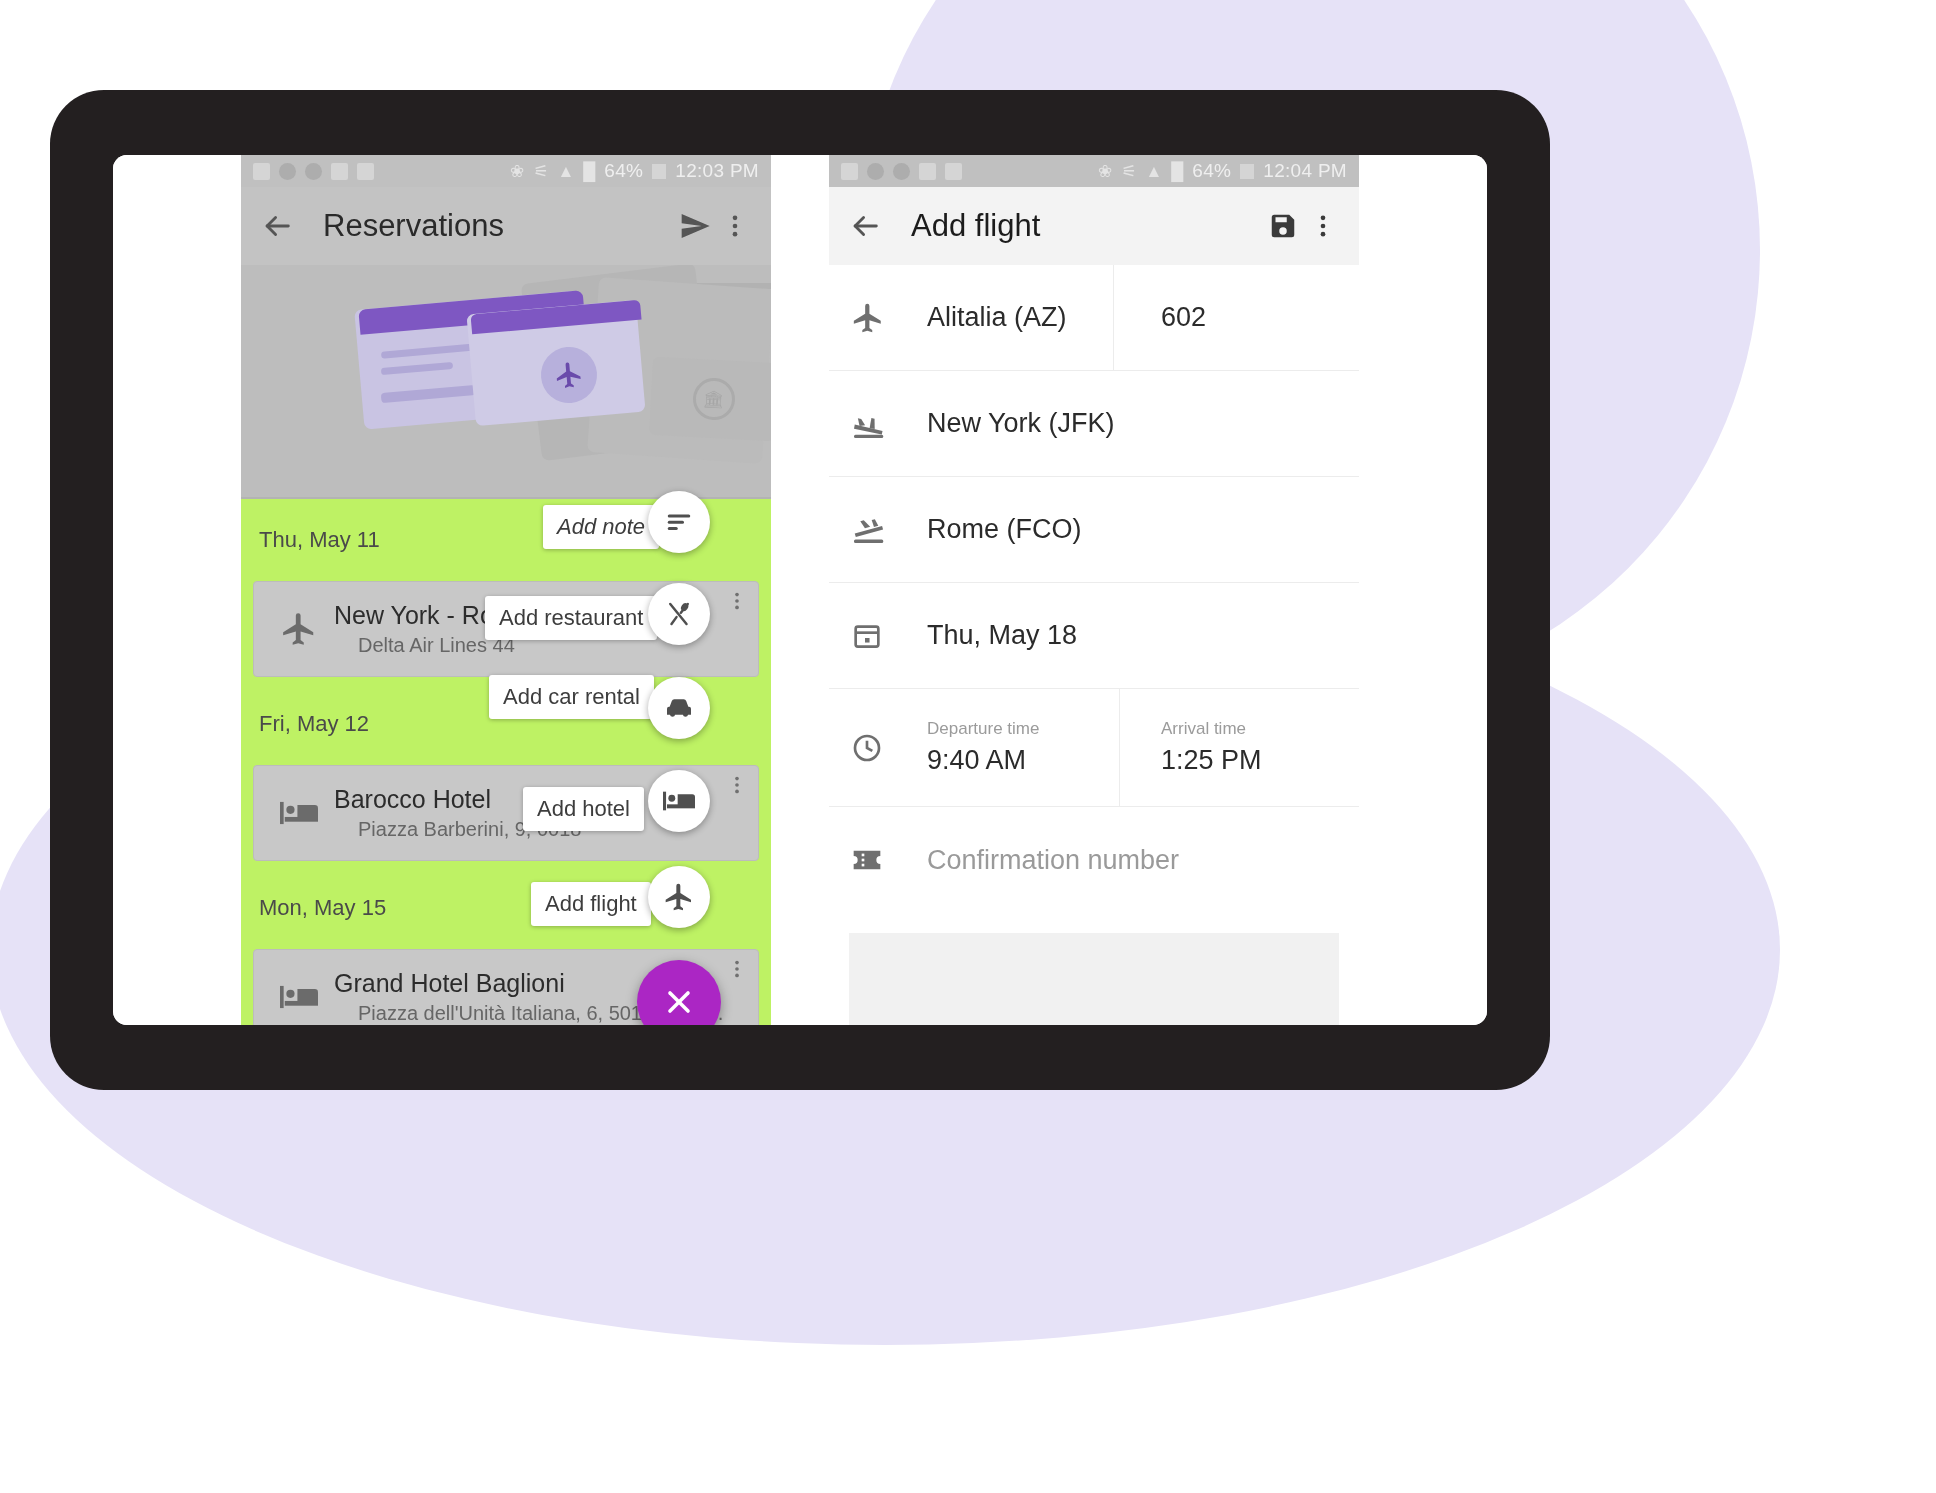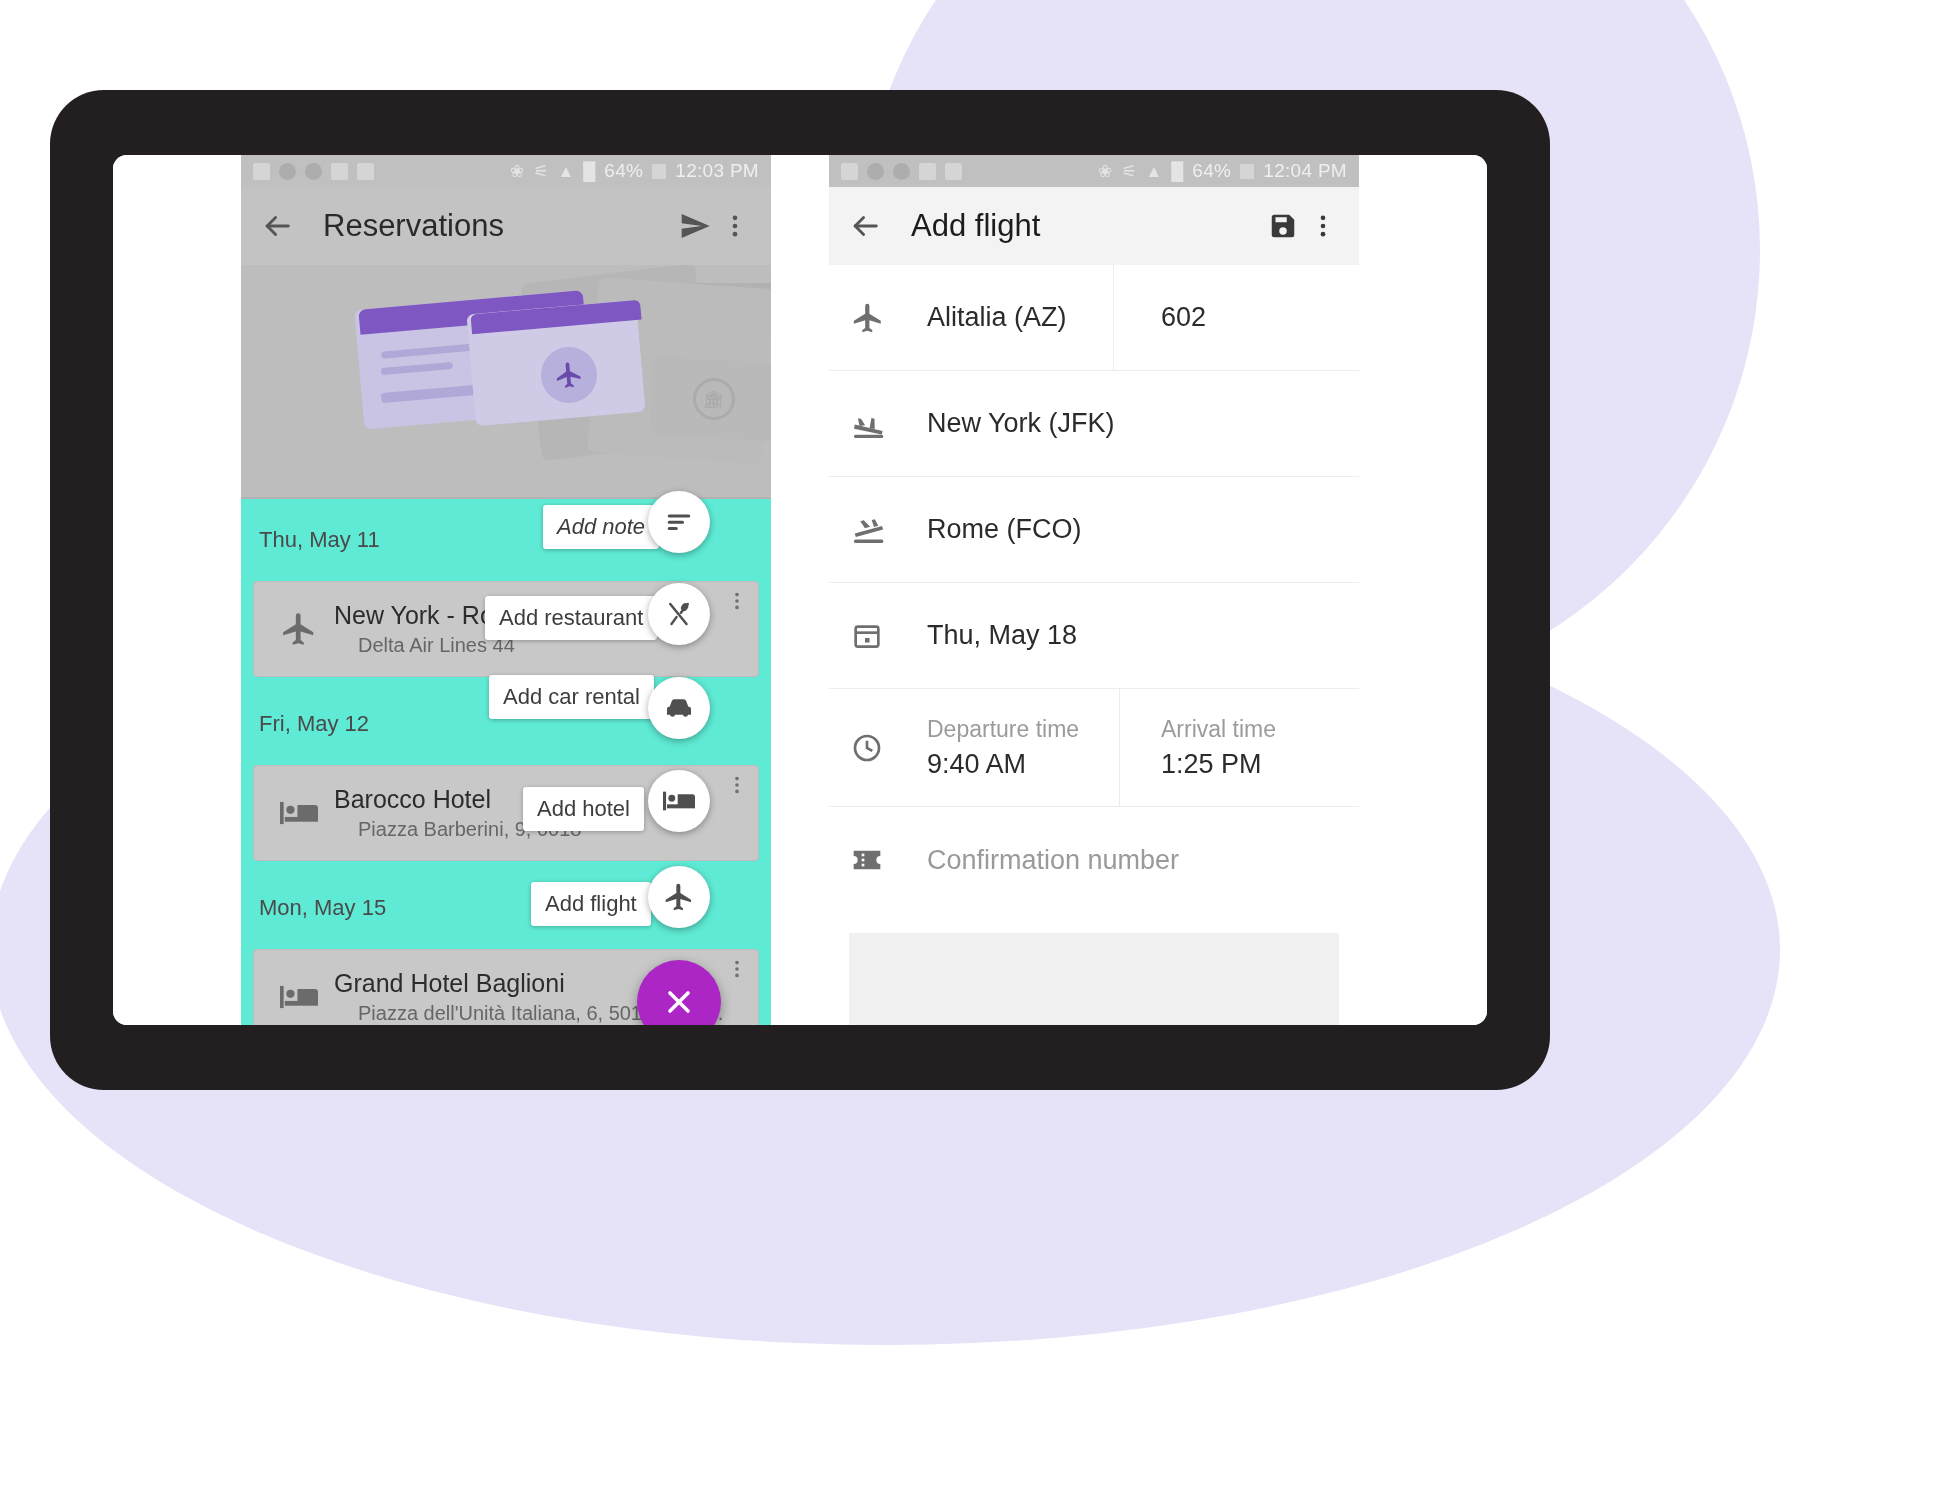--- a/index.html
+++ b/index.html
@@ -64,21 +64,21 @@
                background:#b7b0dc;display:flex;align-items:center;justify-content:center;
                transform:rotate(-5deg);}
   .stub{position:absolute;left:410px;top:95px;width:125px;height:78px;background:#b9b9b9;
         border-radius:6px;transform:rotate(3deg);display:flex;align-items:center;justify-content:center;}
   .stub-circ{width:36px;height:36px;border-radius:50%;border:3px solid #ababab;
              display:flex;align-items:center;justify-content:center;color:#a6a6a6;font-size:17px;}
   .sheet-lines{position:absolute;left:415px;top:18px;width:128px;}
   .sheet-lines div{height:6px;background:#b2b2b2;border-radius:3px;margin-bottom:9px;}
 
   
-  #list{position:relative;background:#5eead4;padding-top:4px;}
+  #list{position:relative;background:#bef264;padding-top:4px;}
   .divider{height:2px;background:#b3b3b3;}
   .day-row{position:relative;height:74px;display:flex;align-items:center;padding:0 18px;
            box-sizing:border-box;}
   .day-label{font-size:22px;color:#4a4a4a;}
   .card{margin:4px 12px 10px 12px;background:#c8c8c8;border:1px solid #bcbcbc;border-radius:4px;
         height:96px;display:flex;align-items:center;padding:0 18px;box-sizing:border-box;
         position:relative;}
   .card .ic{width:54px;display:flex;align-items:center;justify-content:center;color:#6b6b6b;}
   .card .txt{margin-left:8px;}
   .card .t1{font-size:25px;color:#2c2c2c;line-height:1.25;white-space:nowrap;}
@@ -97,21 +97,21 @@
        z-index:31;}
 
   
   .frow{display:flex;align-items:center;min-height:106px;border-bottom:1px solid #ececec;
         padding:0 0 0 22px;box-sizing:border-box;position:relative;}
   .frow .fic{width:76px;display:flex;align-items:center;justify-content:flex-start;color:#6f6f6f;}
   .frow .fval{font-size:27px;color:#2b2b2b;}
   .frow .fval.muted{color:#9a9a9a;}
   .vsep{position:absolute;top:0;bottom:0;width:1px;background:#ececec;}
   .timecell{display:flex;flex-direction:column;justify-content:center;}
-  .timecell .lbl{font-size:23px;color:#9b9b9b;margin-bottom:6px;}
+  .timecell .lbl{font-size:17px;color:#9b9b9b;margin-bottom:6px;}
   .timecell .val{font-size:27px;color:#2b2b2b;}
   #notes-block{margin:20px 20px 0 20px;height:175px;background:#f1f1f1;}
 
   .cover-left{position:absolute;left:0;top:0;width:128px;height:870px;background:#ffffff;z-index:5;}
   .cover-right{position:absolute;left:1246px;top:0;width:128px;height:870px;background:#ffffff;z-index:5;}
 </style>
 </head>
 <body>
 
 <div class="blob" id="blob-top"></div>

